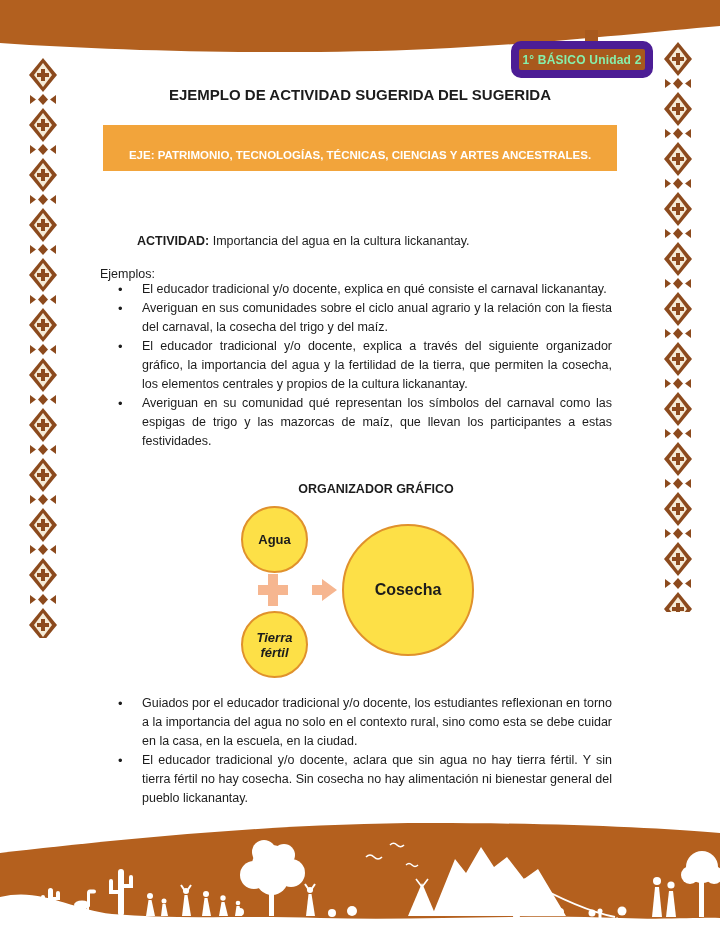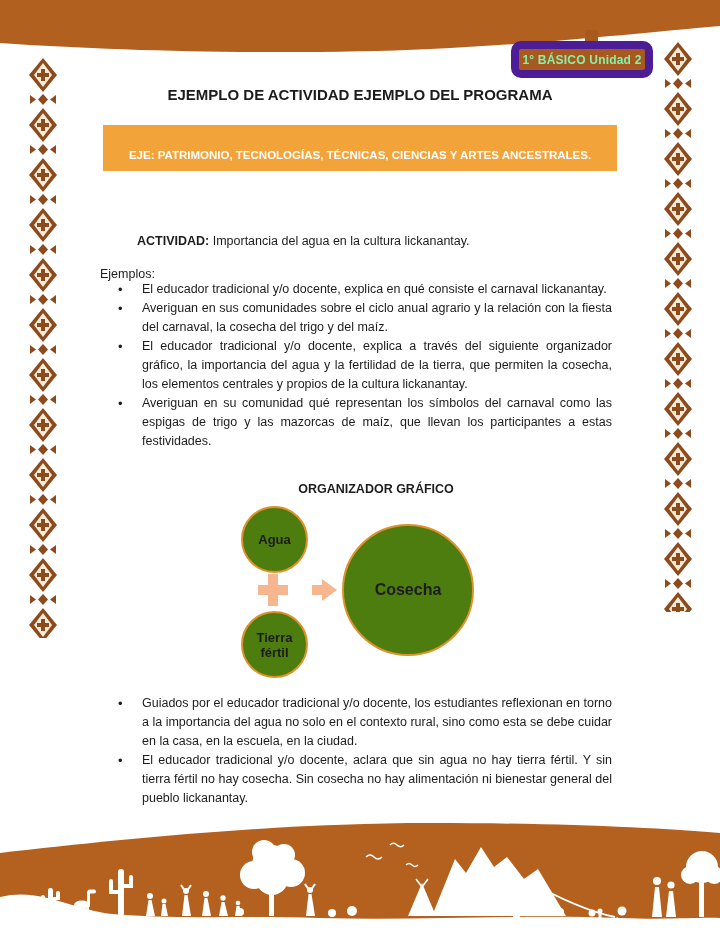--- a/index.html
+++ b/index.html
@@ -57,26 +57,26 @@
     content:"\2022";position:absolute;left:18px;top:0;
     font-size:13px;
   }
   
   .organizer-title{
     position:absolute;left:0;top:466px;width:720px;
     text-align:center;font-size:12.5px;font-weight:bold;margin:16px;
   }
   .node{
     position:absolute;border-radius:50%;
-    background:#4d7c0f;border:2px solid #e0912c;
+    background:#fde047;border:2px solid #e0912c;
     display:flex;align-items:center;justify-content:center;
     text-align:center;font-weight:bold;box-sizing:border-box;
   }
   .node-agua{left:241px;top:506px;width:67px;height:67px;font-size:13px;}
-  .node-tierra{left:241px;top:611px;width:67px;height:67px;font-size:13px;}
+  .node-tierra{left:241px;top:611px;width:67px;height:67px;font-size:13px;font-style:italic;}
   .node-tierra span{display:block;width:44px;}
   .node-cosecha{left:342px;top:524px;width:132px;height:132px;font-size:16px;}
   .plus-wrap{position:absolute;left:258px;top:574px;}
   .arrow-wrap{position:absolute;left:312px;top:577px;}
   
   .landscape{position:absolute;left:0;bottom:0;}
 </style>
 </head>
 <body>
 
@@ -111,21 +111,21 @@
         <rect x="13" y="11" width="4" height="12" fill="#8c4a1d"></rect>
         <rect x="9" y="15" width="12" height="4" fill="#8c4a1d"></rect>
         <polygon points="15,36 20,41.5 15,47 10,41.5" fill="#8c4a1d"></polygon>
         <polygon points="2,37 8,41.5 2,46" fill="#8c4a1d"></polygon>
         <polygon points="28,37 22,41.5 28,46" fill="#8c4a1d"></polygon>
       </pattern>
     </defs>
     <rect width="30" height="570" fill="url(#tex-r)"></rect>
   </svg>
 
-  <h1 class="doc-title">EJEMPLO DE ACTIVIDAD EJEMPLO DEL PROGRAMA</h1>
+  <h1 class="doc-title">EJEMPLO DE ACTIVIDAD SUGERIDA DEL SUGERIDA</h1>
 
   <div class="eje-banner">
     <span>EJE: PATRIMONIO, TECNOLOGÍAS, TÉCNICAS, CIENCIAS Y ARTES ANCESTRALES.</span>
   </div>
 
   <div class="activity-line">
     <b>ACTIVIDAD:</b><span> Importancia del agua en la cultura lickanantay.</span>
   </div>
 
   <div class="examples-label">Ejemplos:</div>

